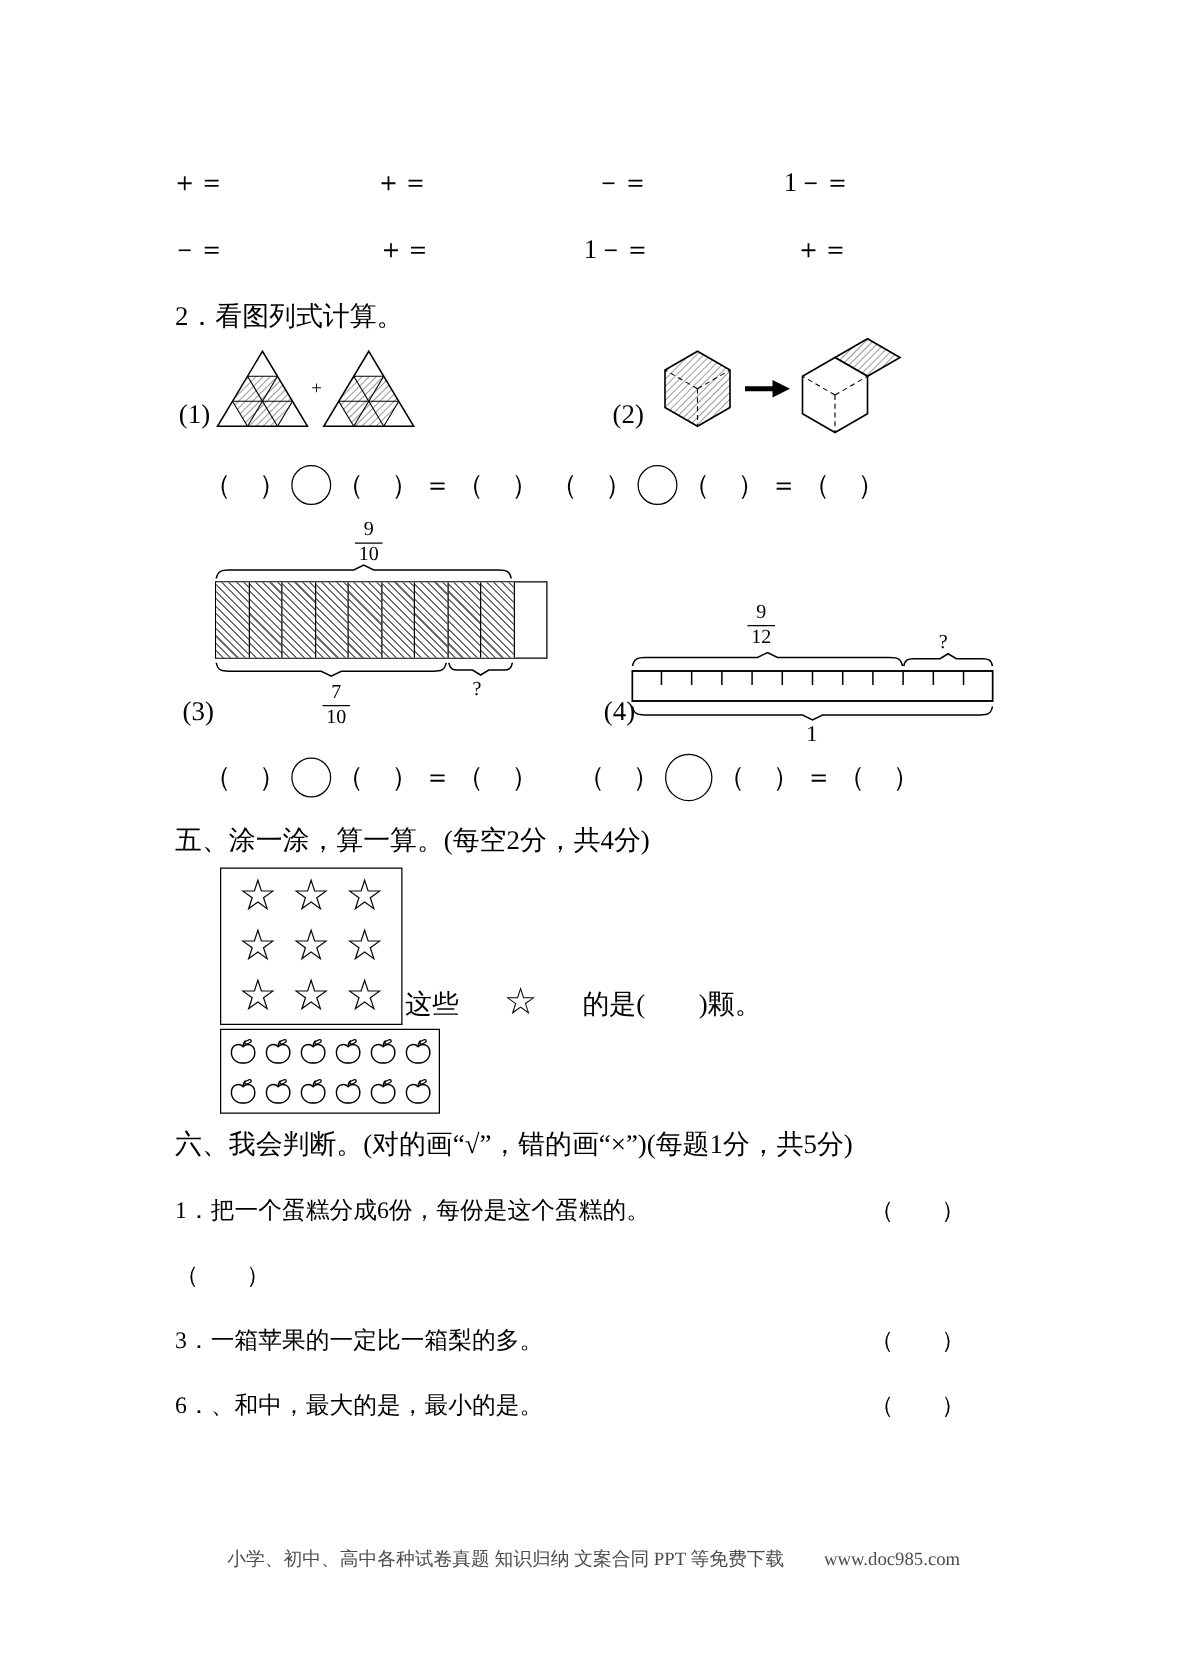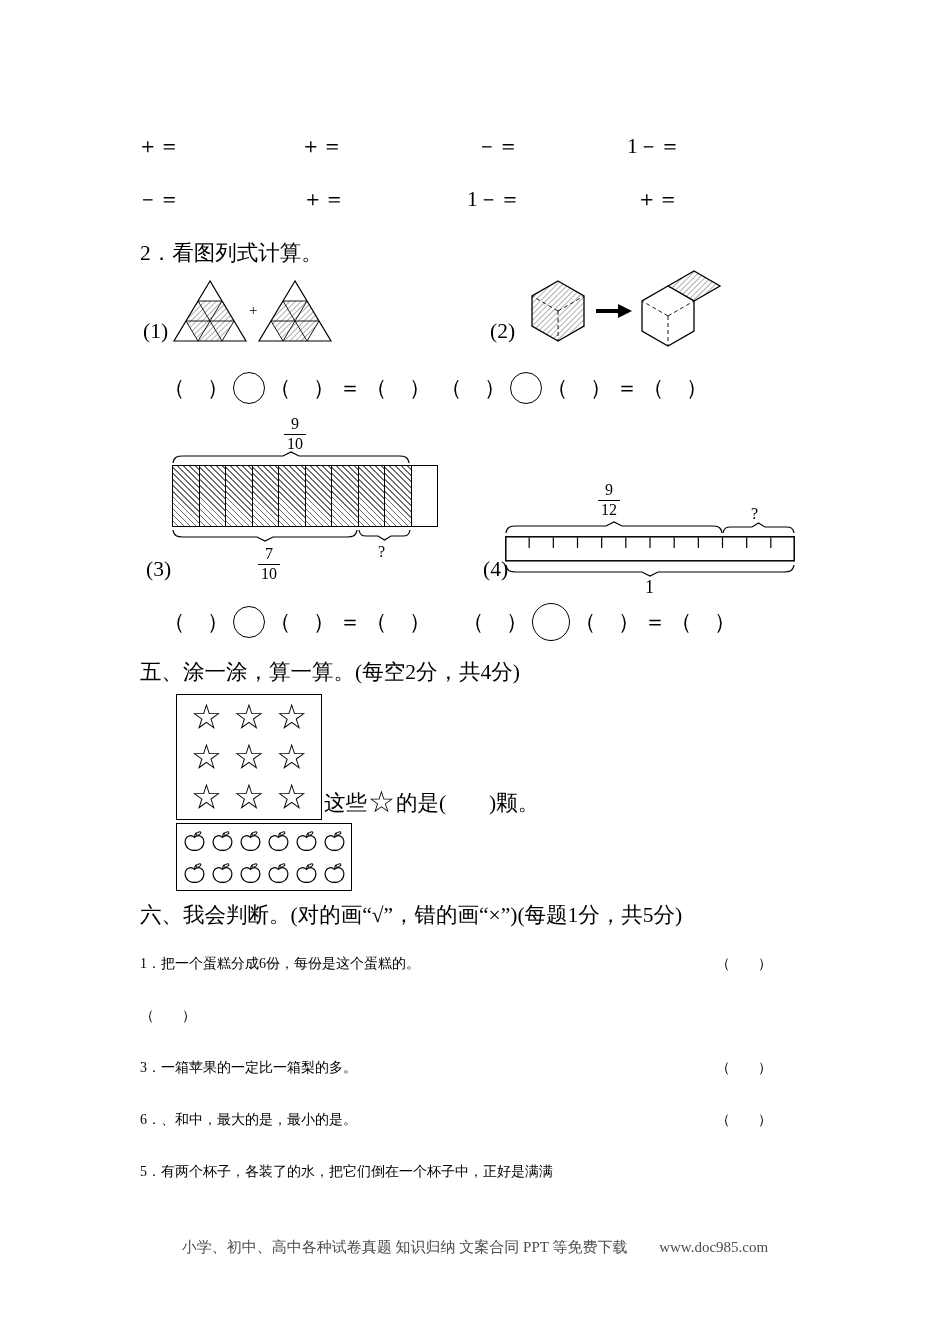--- a/index.html
+++ b/index.html
@@ -20,25 +20,25 @@
   .bar{display:flex;border:1.7px solid #000;box-sizing:border-box;background:#fff;}
   .bar .cell{flex:1;border-left:1px solid #000;}
   .bar .cell:first-child{border-left:none;}
   .hatch-bg{background-image:repeating-linear-gradient(45deg,#ffffff 0px,#ffffff 3px,#6e6e6e 3px,#6e6e6e 4.2px);}
   
   .star-box{position:absolute;left:176px;top:694px;width:146px;height:126px;border:1.5px solid #000;
             box-sizing:border-box;display:grid;grid-template-columns:repeat(3,1fr);place-items:center;padding:2px 8px;}
   .star-box span{font-family:"DejaVu Sans",sans-serif;font-size:35px;line-height:1;}
   .apple-box{position:absolute;left:176px;top:823px;width:176px;height:68px;border:1.5px solid #000;
              box-sizing:border-box;display:grid;grid-template-columns:repeat(6,1fr);place-items:center;padding:1px 3px;}
-  .caption{display:flex;align-items:center;font-size:21.5px;white-space:nowrap;}
+  .caption{display:flex;align-items:center;font-size:21.5px;white-space:nowrap;gap:35px;}
   .caption .cap-star{font-family:"DejaVu Sans",sans-serif;font-size:30px;line-height:1;padding:0 1px;}
   
   .judge-row{position:absolute;left:140px;width:632px;display:flex;justify-content:space-between;
-             font-size:14px;white-space:nowrap;}
+             font-size:19px;white-space:nowrap;}
   .footer{position:absolute;left:0;top:1238px;width:100%;text-align:center;font-size:15px;color:#4c4c4c;}
   .footer .url{margin-left:28px;}
   svg{display:block;}
 </style>
 </head>
 <body>
 
 <div class="page">
 
   <span class="abs txt" style="left:137px;top:133px">＋＝</span>
@@ -307,22 +307,19 @@
     <span>（　　）</span>
   </div>
   <div class="judge-row" style="top:1059px">
     <span>3．一箱苹果的一定比一箱梨的多。</span>
     <span>（　　）</span>
   </div>
   <div class="judge-row" style="top:1111px">
     <span>6．、和中，最大的是，最小的是。</span>
     <span>（　　）</span>
   </div>
-  <div class="judge-row" style="top:1163px">
-    <span>5．有两个杯子，各装了的水，把它们倒在一个杯子中，正好是满满</span>
-  </div>
 
   <div class="footer">
     <span>小学、初中、高中各种试卷真题  知识归纳  文案合同  PPT 等免费下载</span>
     <span class="url">www.doc985.com</span>
   </div>
 
 </div>
 
 </body></html>

